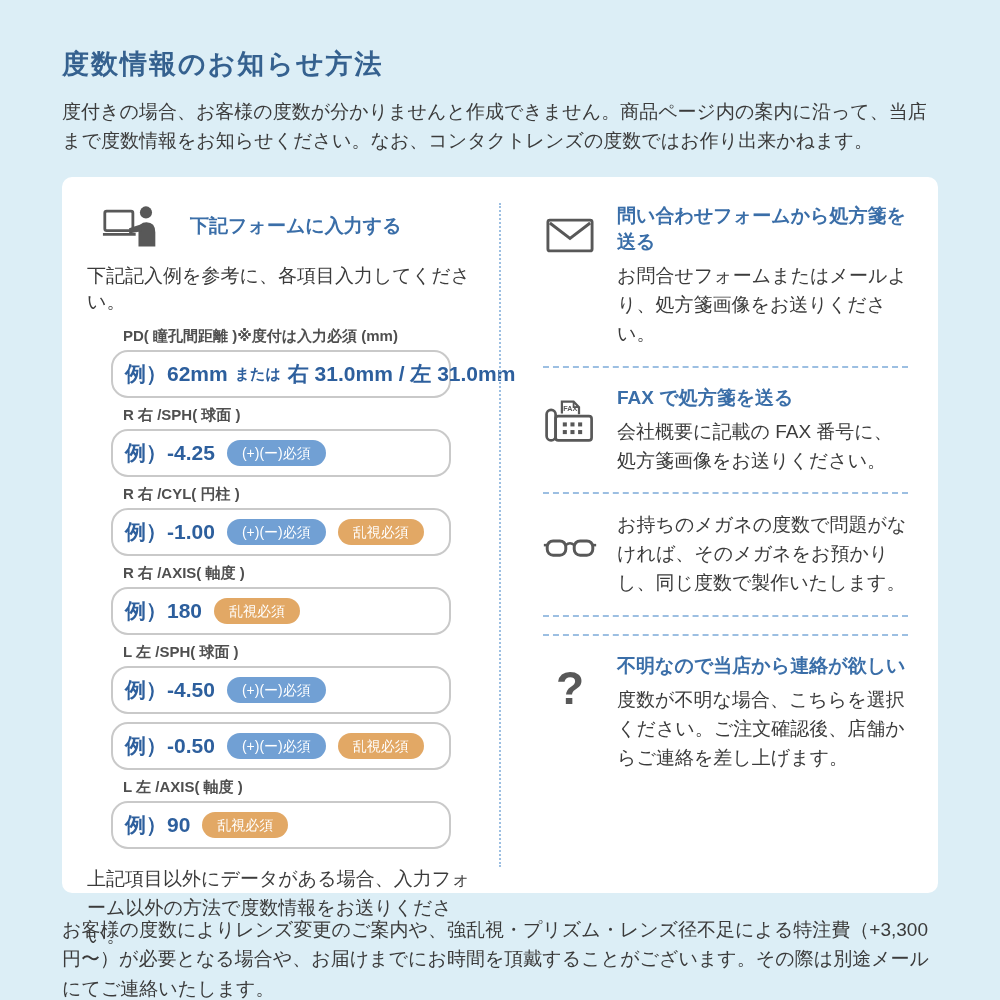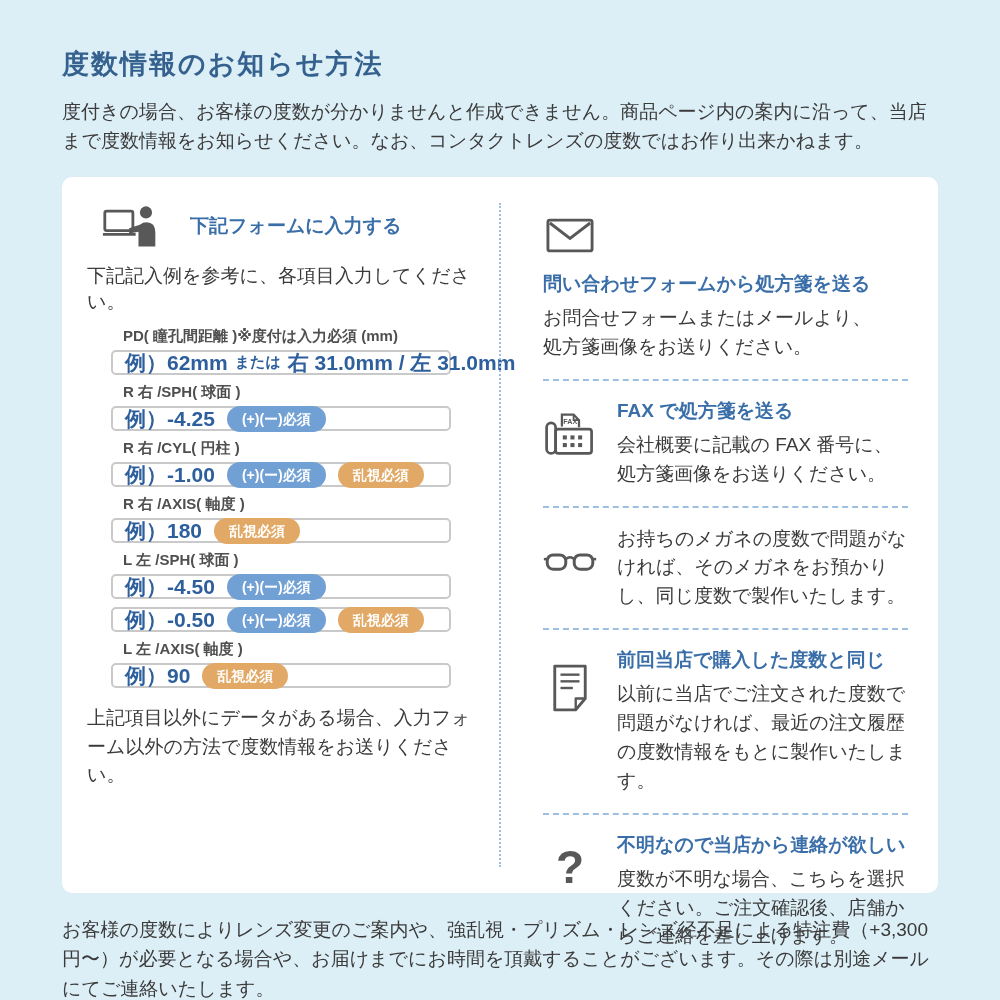--- a/index.html
+++ b/index.html
@@ -31,50 +31,50 @@
   .form-head .icon{width:58px; height:42px; color:var(--icon-gray); flex:0 0 auto;}
   .form-heading{font-size:19px; font-weight:bold; color:var(--heading);}
   .instruction{font-size:19px; font-weight:500; margin-bottom:12px;}
   .form-fields{margin-left:24px; width:340px;}
   .field{margin-bottom:8px;}
   .field-label{
     font-size:15px; font-weight:bold; color:var(--label);
     margin:0 0 4px 12px; white-space:nowrap;
   }
   .field-box{
-    height:25px; border:2px solid var(--box-border); border-radius:5px;
+    height:48px; border:2px solid var(--box-border); border-radius:17px;
     background:#fff; display:flex; align-items:center; gap:12px;
     padding:0 12px; white-space:nowrap;
   }
   .box-pd{gap:7px;}
   .ex{font-size:21px; font-weight:bold; color:var(--example-blue);}
   .ex-mid{font-size:15px; font-weight:bold; color:var(--example-blue);}
   .pill{
     display:inline-block; height:26px; line-height:26px; border-radius:13px;
-    padding:0 15px; font-size:14px; font-weight:bold; color:#fff;
+    padding:0 15px; font-size:14px; font-weight:normal; color:#fff;
   }
   .pill-blue{background:var(--pill-blue);}
   .pill-orange{background:var(--pill-orange);}
   .form-note{font-size:19px; font-weight:500; line-height:1.5; margin-top:16px;}
   
   .v-divider{border-left:2px dotted var(--divider-blue); margin:4px 0;}
   
   .col-right{flex:1; padding:0 30px 0 42px;}
   .method{display:flex; align-items:flex-start;}
   .m-icon{
     width:54px; flex:0 0 54px; margin:14px 20px 0 0; color:var(--icon-gray);
     display:flex; justify-content:center;
   }
   .m-icon svg{display:block;}
   .m-icon.q-icon{font-size:46px; font-weight:bold; color:var(--icon-gray);
     margin-top:8px; justify-content:center;}
   .m-title{font-size:19px; font-weight:bold; color:var(--heading); margin-bottom:7px;}
   .m-body{font-size:19px; font-weight:500; line-height:1.52; max-width:330px;}
   .h-sep{border-top:2px dashed var(--divider-blue); margin:17px 0 17px 0;}
-  .method:first-child{margin-top:4px;flex-direction:column;}
+  .method:first-child{margin-top:4px;}
   
   .footer{font-size:19px; font-weight:500; line-height:1.55; margin-top:22px;}
 </style>
 </head>
 <body>
 
 <div class="page">
 
   <h1 class="page-title">度数情報のお知らせ方法</h1>
   <p class="intro">度付きの場合、お客様の度数が分かりませんと作成できません。商品ページ内の案内に沿って、当店まで度数情報をお知らせください。なお、コンタクトレンズの度数ではお作り出来かねます。</p>
@@ -217,35 +217,20 @@
             <path d="M27 9 q5 -4.5 10 0" stroke-width="3"></path>
           </svg>
         </span>
         <div class="m-text">
           <div class="m-body">お持ちのメガネの度数で問題がなければ、そのメガネをお預かりし、同じ度数で製作いたします。</div>
         </div>
       </div>
 
       <div class="h-sep"></div>
 
-      <div class="method">
-        <span class="m-icon" style="margin-top:16px;">
-          <svg viewBox="0 0 42 52" width="40" height="50" fill="none" stroke="currentColor" stroke-linejoin="round">
-            <path d="M5 3 h32 v34 l-10 12 h-22 z" stroke-width="3"></path>
-            <path d="M27 49 V37 h10" stroke-width="2.5"></path>
-            <path d="M11 12 h20" stroke-width="2.5"></path>
-            <path d="M11 19 h20" stroke-width="2.5"></path>
-            <path d="M11 26 h13" stroke-width="2.5"></path>
-          </svg>
-        </span>
-        <div class="m-text">
-          <div class="m-title">前回当店で購入した度数と同じ</div>
-          <div class="m-body">以前に当店でご注文された度数で問題がなければ、最近の注文履歴の度数情報をもとに製作いたします。</div>
-        </div>
-      </div>
 
       <div class="h-sep"></div>
 
       <div class="method">
         <span class="m-icon q-icon">?</span>
         <div class="m-text">
           <div class="m-title">不明なので当店から連絡が欲しい</div>
           <div class="m-body">度数が不明な場合、こちらを選択ください。ご注文確認後、店舗からご連絡を差し上げます。</div>
         </div>
       </div>

